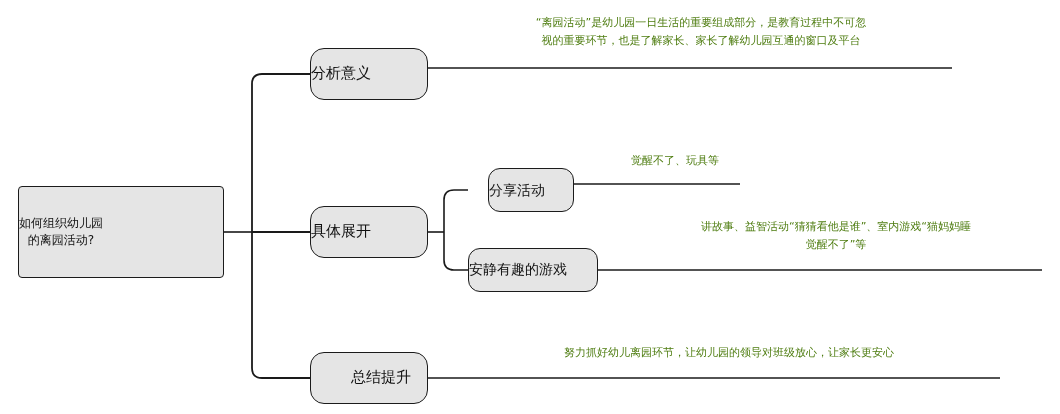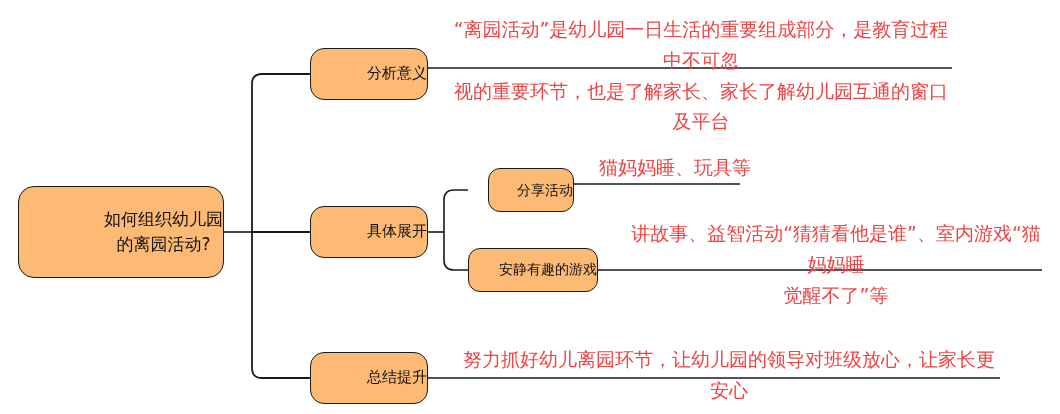--- a/index.html
+++ b/index.html
@@ -35,56 +35,56 @@
     stroke-width: 1.8;
   }
   svg.edges line.leafline {
     stroke-width: 1.7;
   }
   .node {
     position: absolute;
     box-sizing: border-box;
     border: 1.6px solid #1b1b1b;
     border-radius: 14px;
-    background: #fdba74;
+    background: #e5e5e5;
     display: flex;
     align-items: center;
-    justify-content: flex-end;
+    justify-content: flex-start;
     text-align: center;
     color: #111111;
     line-height: 1.45;
     white-space: pre-line;
   }
   .node.root {
     left: 18px;
     top: 186px;
     width: 206px;
     height: 92px;
-    font-size: 17px;
-    border-radius: 16px;
+    font-size: 12px;
+    border-radius: 4px;
   }
   .node.branch {
     width: 118px;
     height: 52px;
     font-size: 15px;
   }
   .node.b1 { left: 310px; top: 48px; }
   .node.b2 { left: 310px; top: 206px; }
   .node.b3 { left: 310px; top: 352px; padding-left: 40px; }
   .node.sub {
     height: 44px;
     font-size: 14px;
     border-radius: 12px;
   }
   .node.s1 { left: 488px; top: 168px; width: 86px; }
   .node.s2 { left: 468px; top: 248px; width: 130px; font-family: Liberation Mono, monospace; }
   .leaf-text {
     position: absolute;
-    color: #ef4444;
-    font-size: 19px;
+    color: #4d7c0f;
+    font-size: 11px;
     line-height: 1.62;
     text-align: center;
     white-space: pre-line;
   }
   .leaf-text.lt1 { left: 448px; top: 14px;  width: 506px; }
   .leaf-text.lt2 { left: 560px; top: 152px; width: 230px; }
   .leaf-text.lt3 { left: 630px; top: 218px; width: 412px; }
   .leaf-text.lt4 { left: 456px; top: 344px; width: 546px; }
 </style>
 </head>
@@ -121,21 +121,21 @@
   <div class="leaf-text lt1">“离园活动”是幼儿园一日生活的重要组成部分，是教育过程中不可忽
 视的重要环节，也是了解家长、家长了解幼儿园互通的窗口及平台</div>
 
   <div class="node branch b2">
     <span>具体展开</span>
   </div>
 
   <div class="node sub s1">
     <span>分享活动</span>
   </div>
-  <div class="leaf-text lt2">猫妈妈睡、玩具等</div>
+  <div class="leaf-text lt2">觉醒不了、玩具等</div>
 
   <div class="node sub s2">
     <span>安静有趣的游戏</span>
   </div>
   <div class="leaf-text lt3">讲故事、益智活动“猜猜看他是谁”、室内游戏“猫妈妈睡
 觉醒不了”等</div>
 
   <div class="node branch b3">
     <span>总结提升</span>
   </div>

